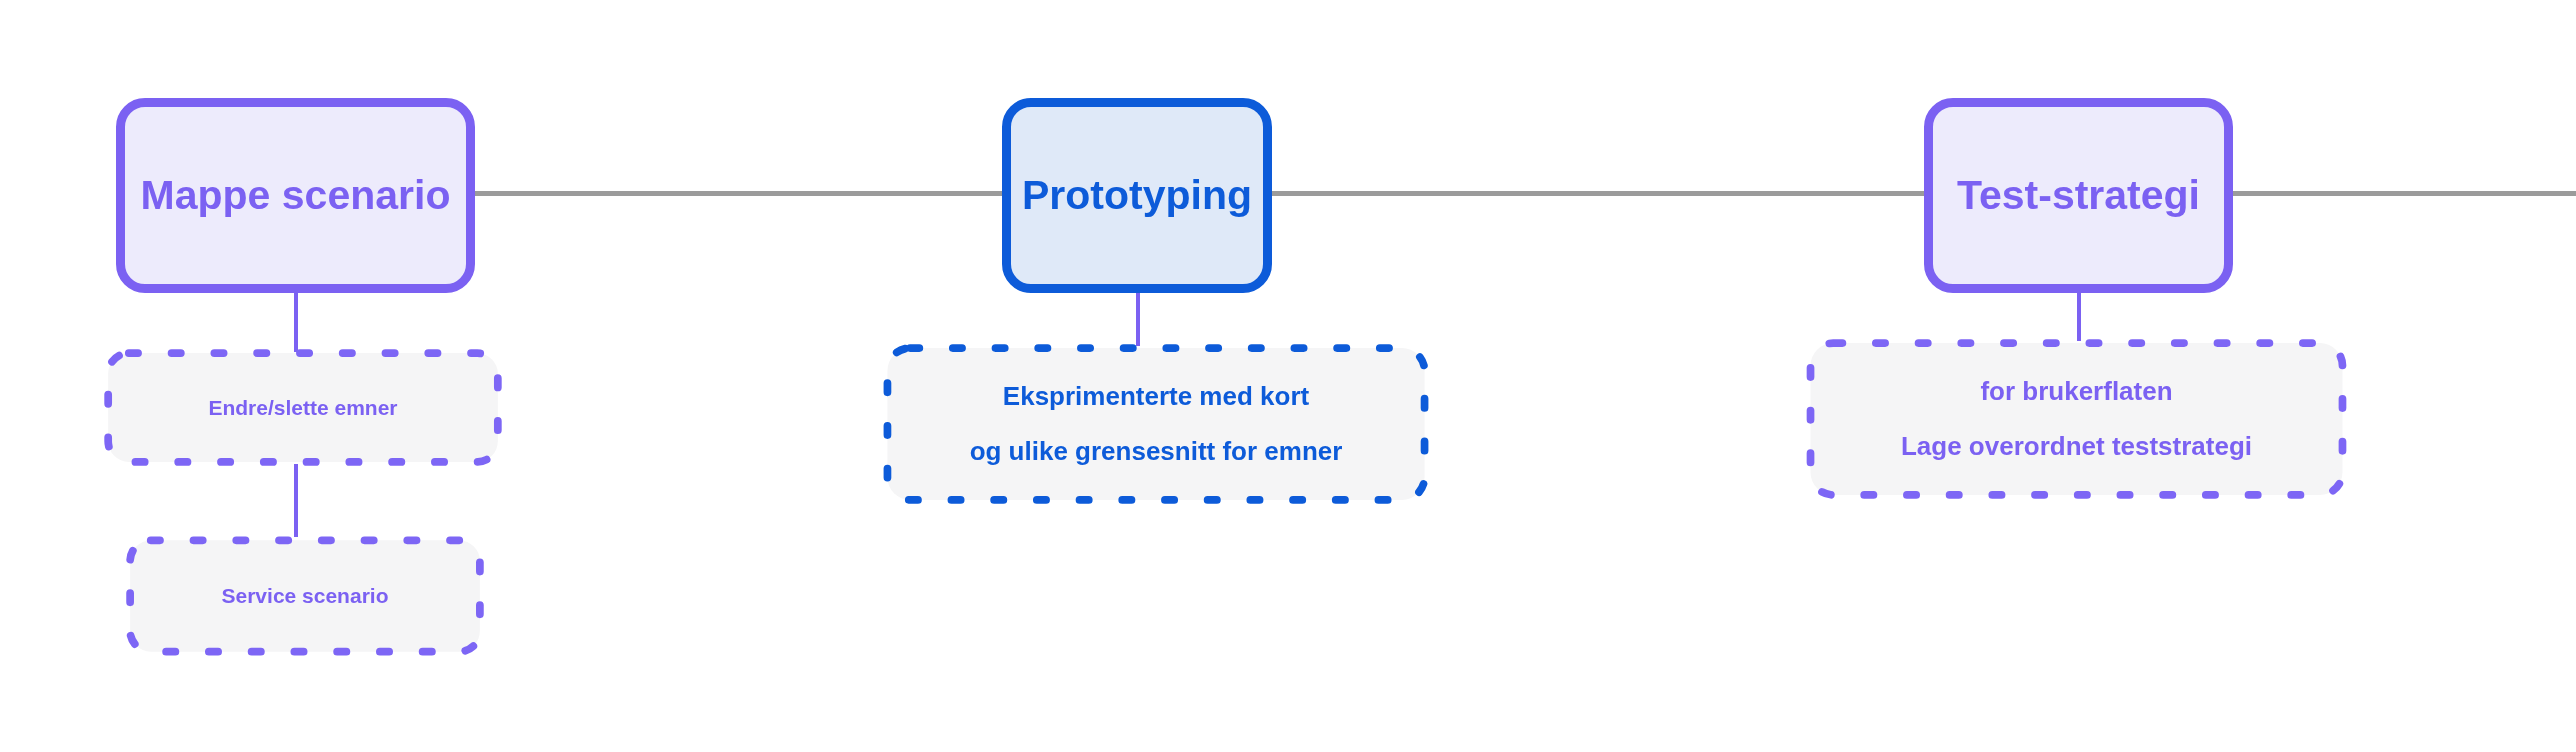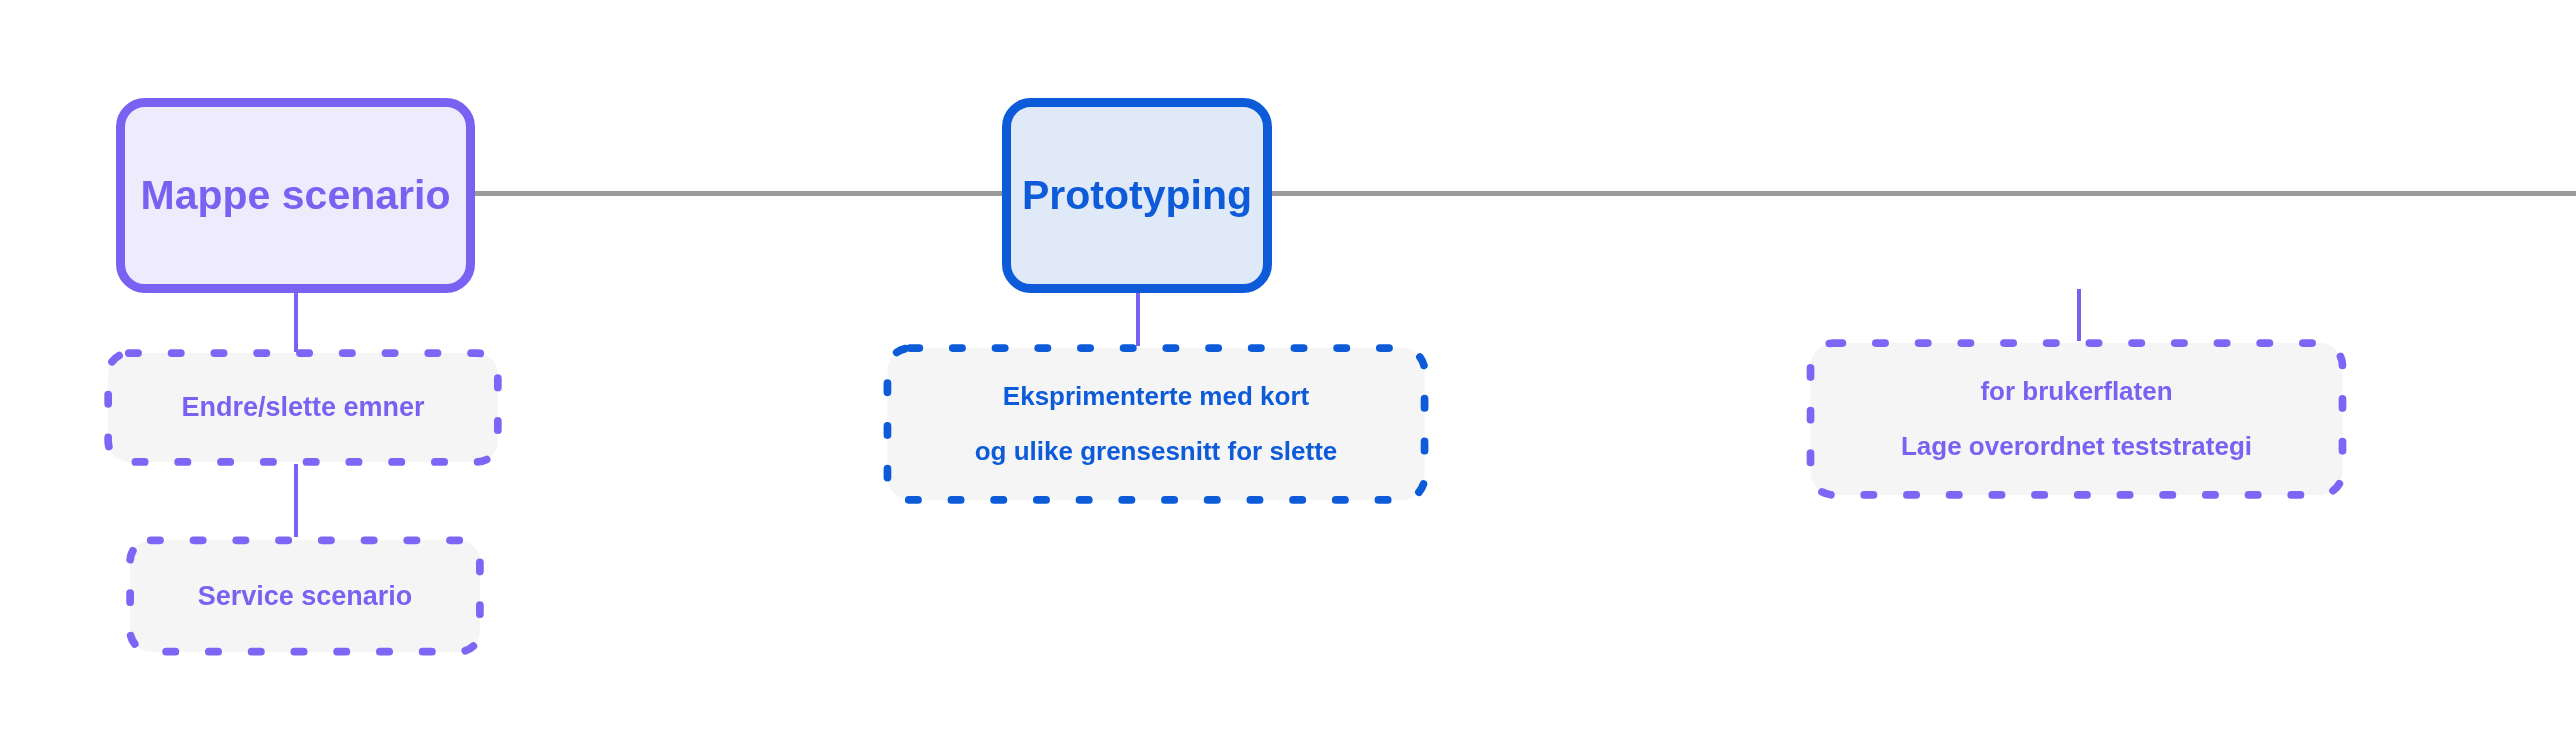--- a/index.html
+++ b/index.html
@@ -74,21 +74,21 @@
     top: 0;
     width: 100%;
     height: 100%;
     display: flex;
     flex-direction: column;
     align-items: center;
     justify-content: center;
     text-align: center;
     font-weight: bold;
   }
-  .note .note-text.single { font-size: 27px; line-height: 1.2; }
+  .note .note-text.single { font-size: 21px; line-height: 1.2; }
   .note .note-text.double { font-size: 26px; line-height: 2.1; }
   .note.purple .note-text { color: #7b61f2; }
   .note.blue   .note-text { color: #0d5bd9; }
   .note .dash-rect { fill: #f5f5f6; stroke-width: 15; }
   .note.purple .dash-rect { stroke: #7d66f5; }
   .note.blue   .dash-rect { stroke: #0d5bd9; }
 </style>
 </head>
 <body>
 
@@ -102,20 +102,23 @@
   <div class="v-line purple" style="left:2077px; top:289px; height:52px;"></div>
 
   <div class="stage blue" style="left:1002px; width:270px;">
     <span class="stage-label">Prototyping</span>
   </div>
 
   <div class="stage purple" style="left:116px; width:359px;">
     <span class="stage-label">Mappe scenario</span>
   </div>
 
+  <div class="stage purple" style="left:1924px; width:309px;">
+    <span class="stage-label">Test-strategi</span>
+  </div>
 
   <div class="note purple" style="left:104px; top:349px; width:398px; height:117px;">
     <svg width="398" height="117" viewBox="0 0 772 227">
       <rect class="dash-rect" x="8" y="8" width="756" height="211" rx="40" stroke-dasharray="18 65" stroke-linecap="round"></rect>
     </svg>
     <div class="note-text single">
       <span>Endre/slette emner</span>
     </div>
   </div>
 
@@ -127,21 +130,21 @@
       <span>Service scenario</span>
     </div>
   </div>
 
   <div class="note blue" style="left:883px; top:344px; width:546px; height:160px;">
     <svg width="546" height="160" viewBox="0 0 1060 311">
       <rect class="dash-rect" x="8" y="8" width="1044" height="295" rx="44" stroke-dasharray="18 65" stroke-linecap="round"></rect>
     </svg>
     <div class="note-text double">
       <span>Eksprimenterte med kort</span>
-      <span>og ulike grensesnitt for slette</span>
+      <span>og ulike grensesnitt for emner</span>
     </div>
   </div>
 
   <div class="note purple" style="left:1806px; top:339px; width:541px; height:160px;">
     <svg width="541" height="160" viewBox="0 0 1050 311">
       <rect class="dash-rect" x="8" y="8" width="1034" height="295" rx="44" stroke-dasharray="18 65" stroke-linecap="round"></rect>
     </svg>
     <div class="note-text double">
       <span>for brukerflaten</span>
       <span>Lage overordnet teststrategi</span>

